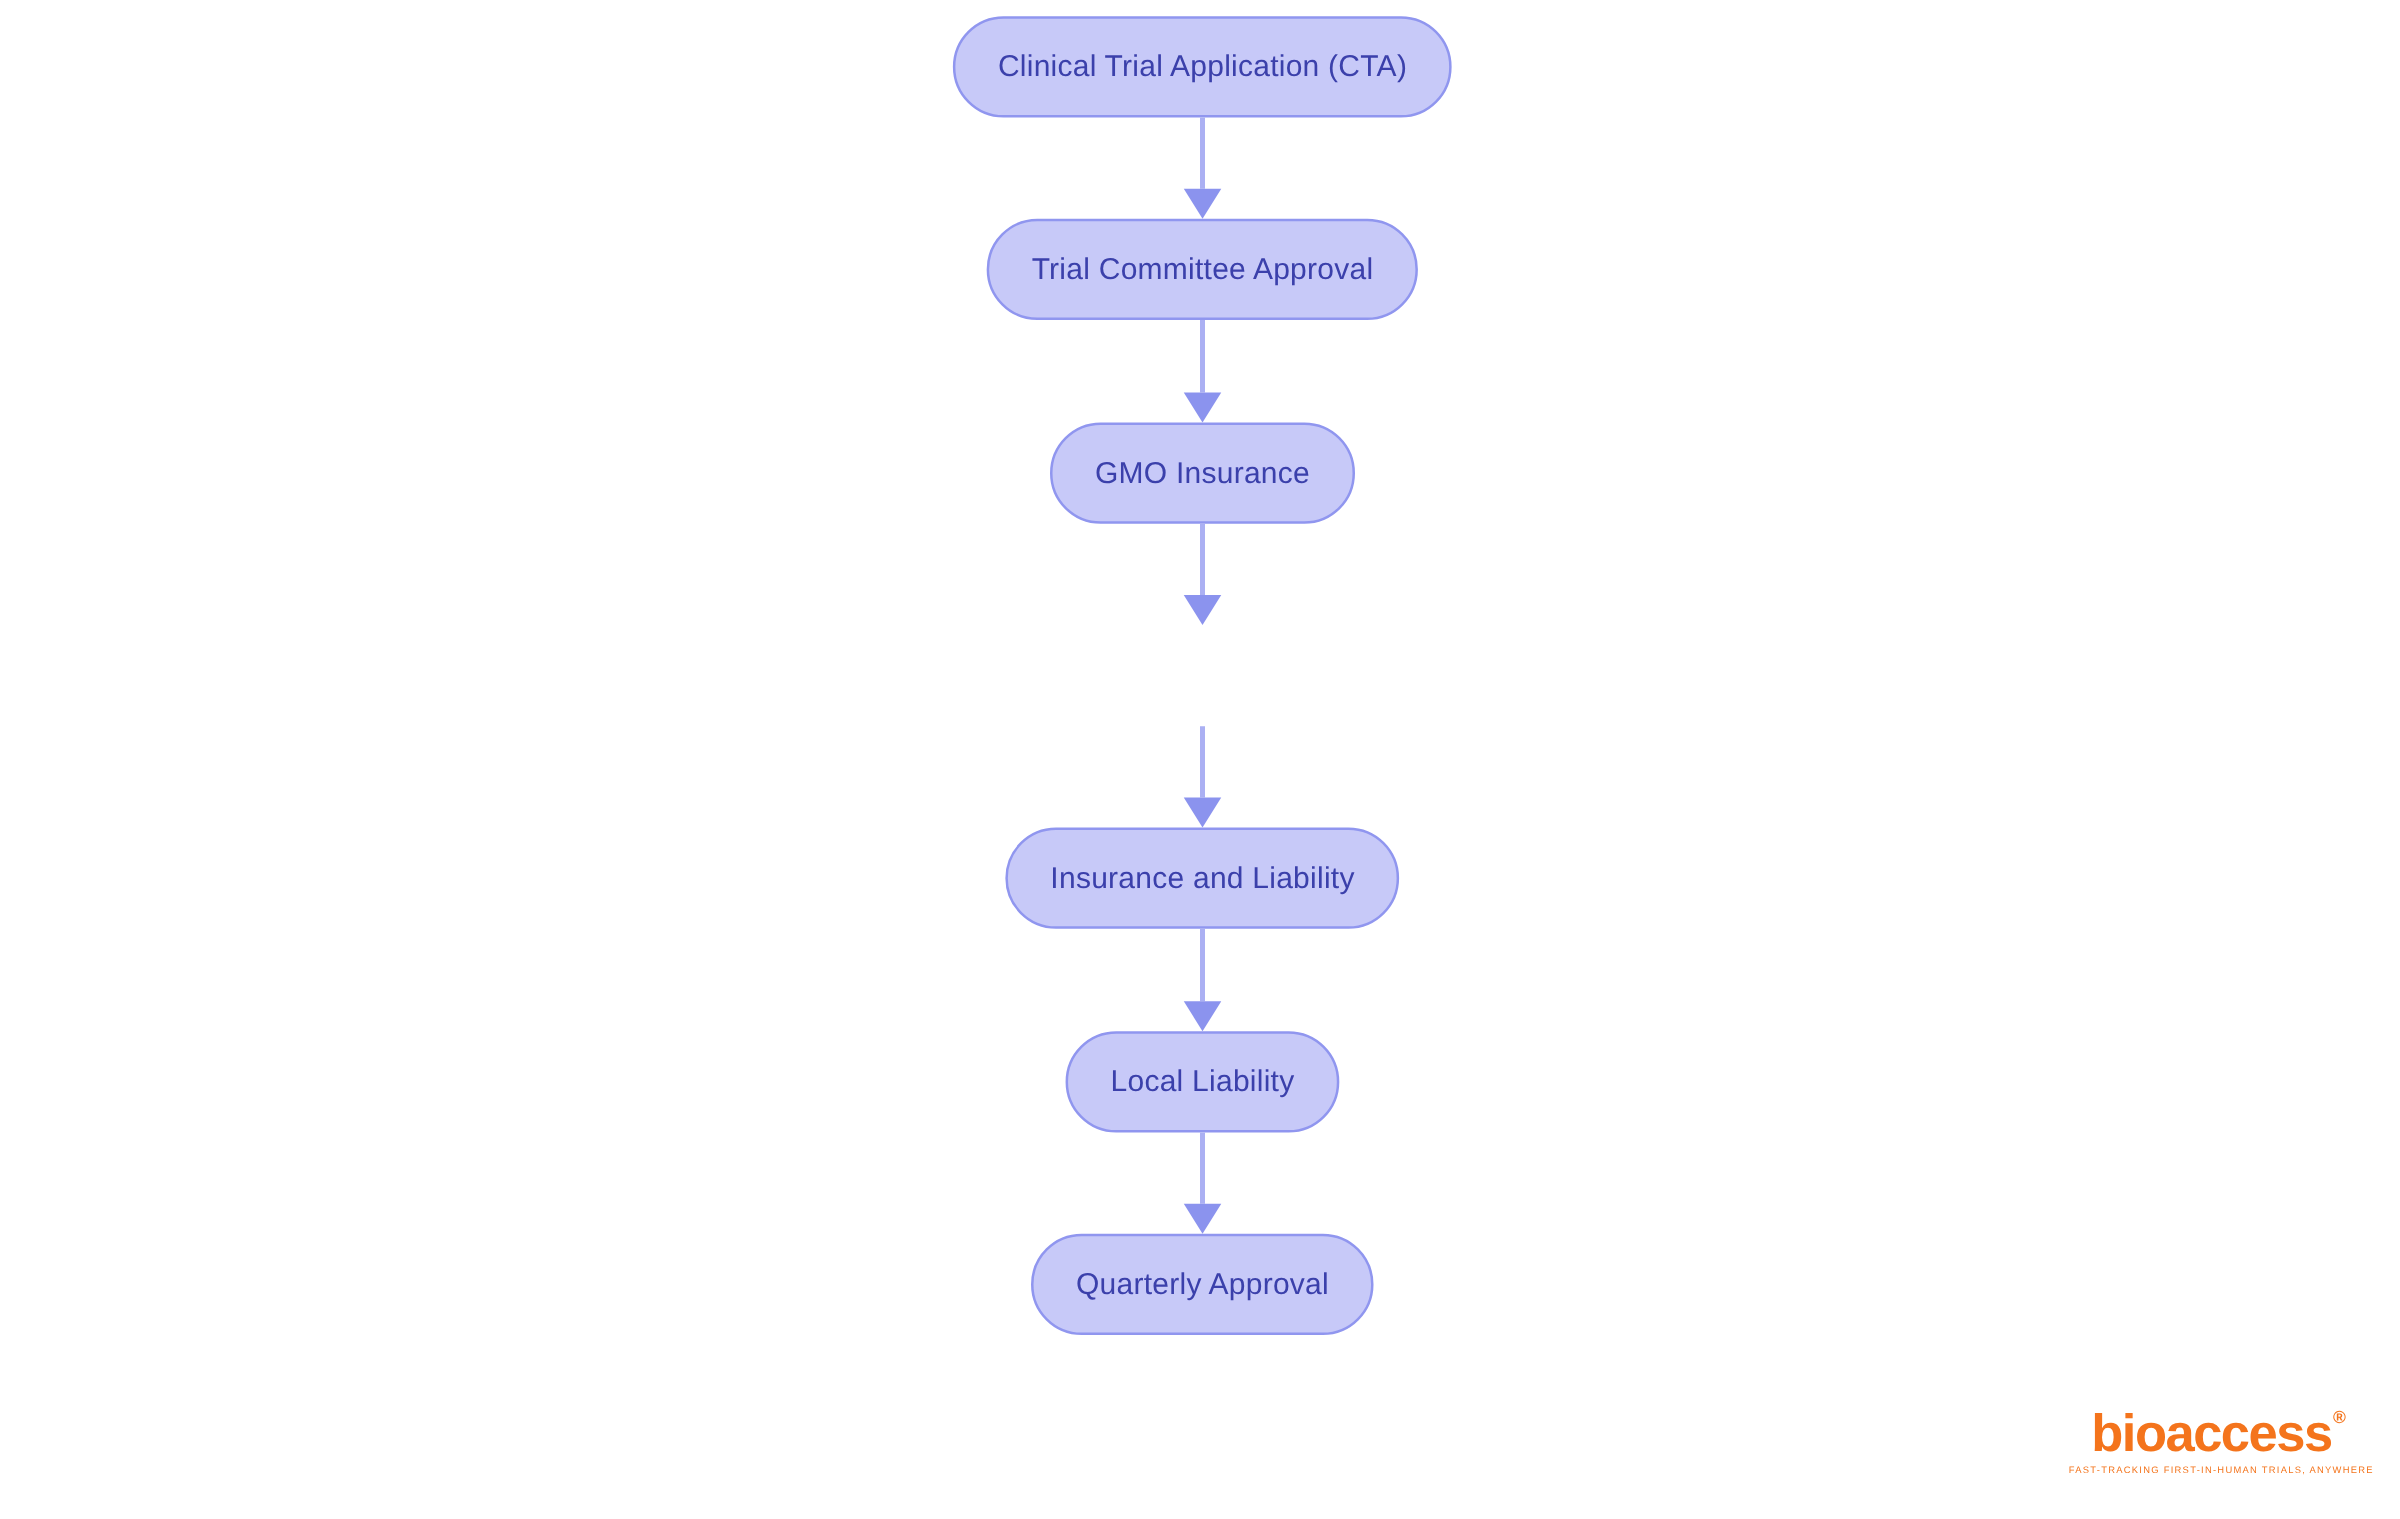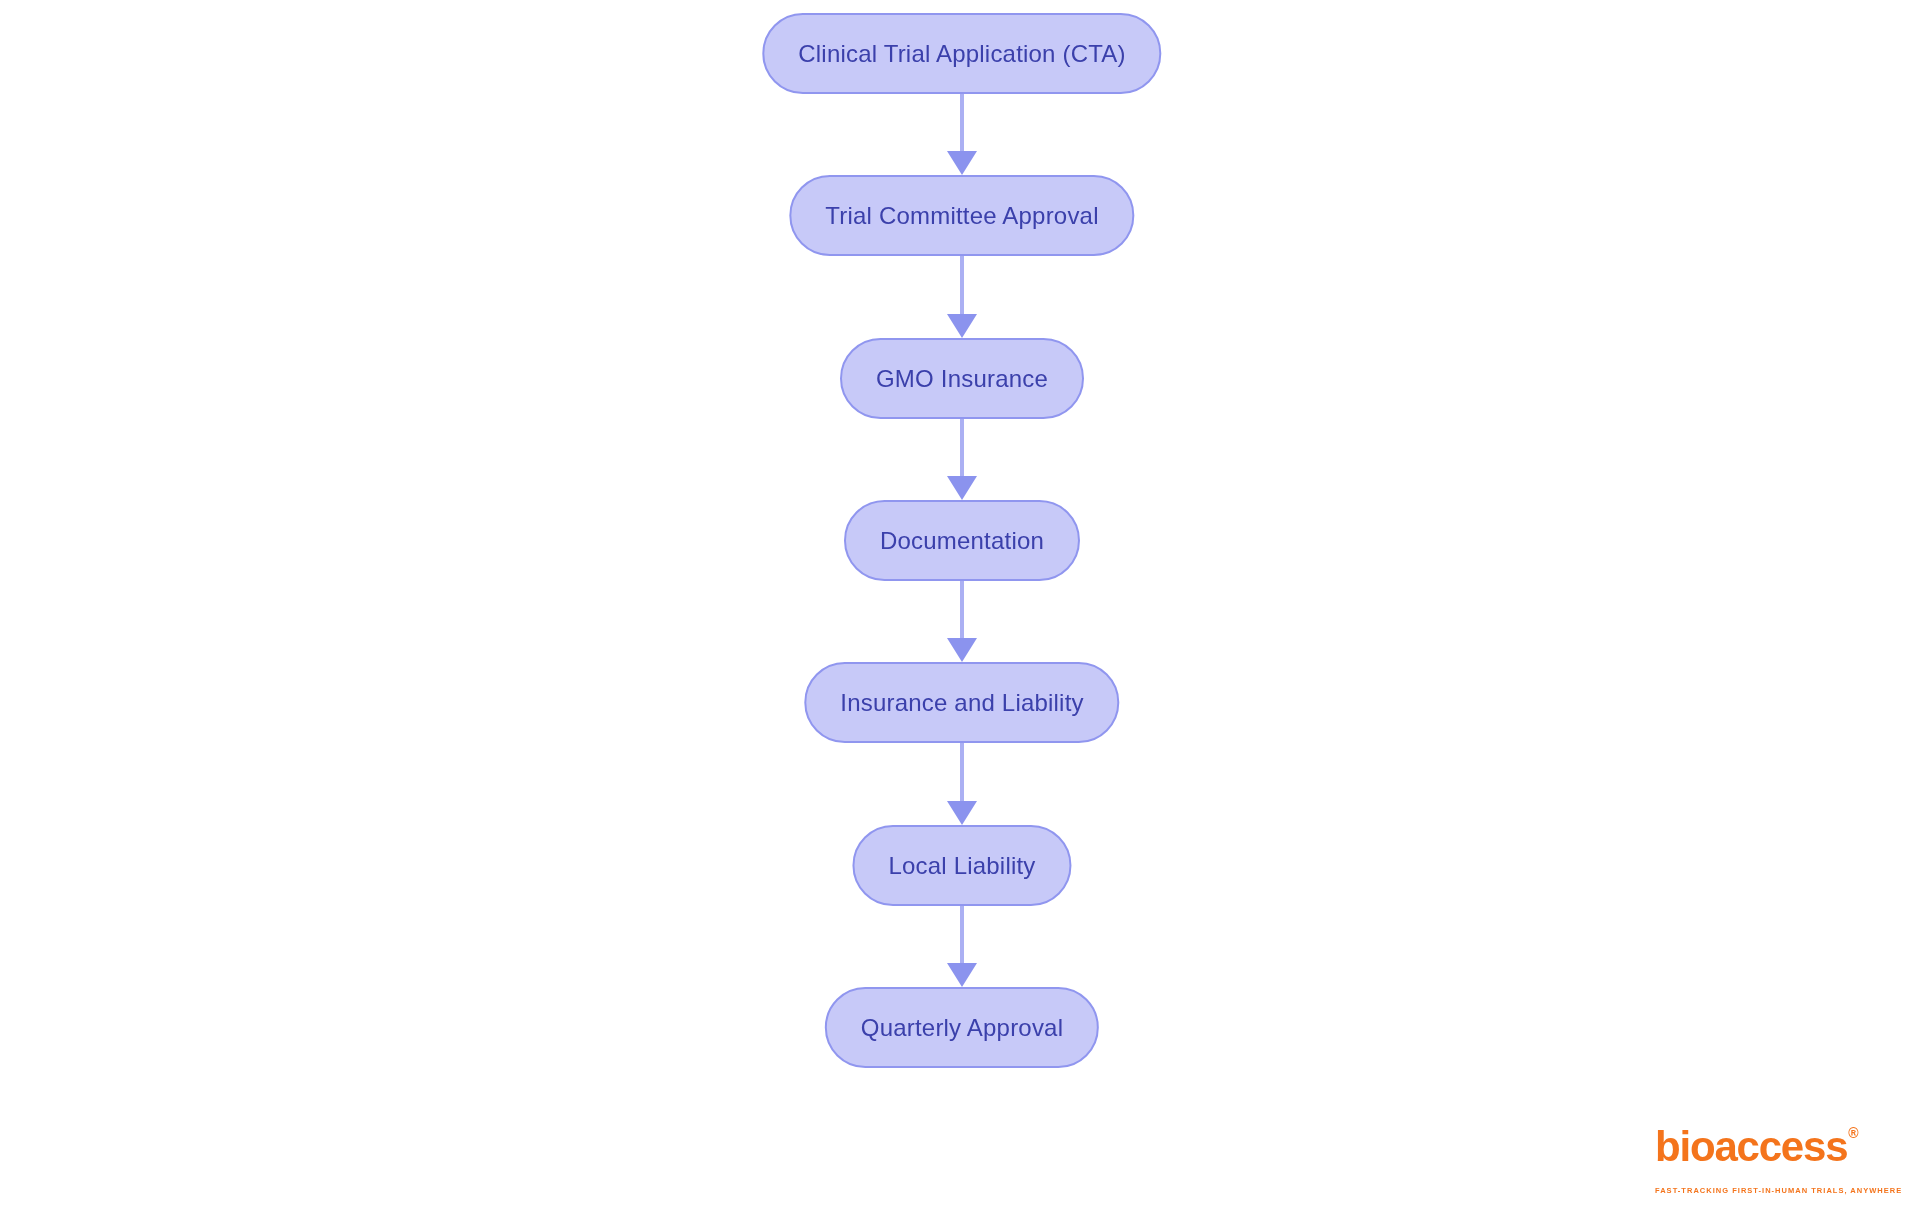--- a/index.html
+++ b/index.html
@@ -72,39 +72,39 @@
   .a6{top:906px;height:81px}
 
   
   .logo{
     position:absolute;
     left:1655px;
     top:1130px;
     color:var(--brand-orange);
     line-height:1;
   }
-  .logo-row{display:flex;align-items:flex-start;}
+  .logo-row{display:flex;align-items:flex-start;margin-left:18px;}
   .logo-wordmark{
     font-size:42px;
     font-weight:800;
     letter-spacing:-1.2px;
     line-height:0.82;
   }
   .logo-reg{
     font-size:14px;
     font-weight:700;
     margin-left:1px;
     line-height:1;
     position:relative;
     top:-4px;
   }
   .logo-tagline{
-    margin-top:23px;
+    margin-top:8px;
     font-size:7.5px;
-    font-weight:700;
+    font-weight:400;
     letter-spacing:1.02px;
     white-space:nowrap;
   }
 </style>
 </head>
 <body>
 
 <div class="canvas">
 
   <div class="node n1">Clinical Trial Application (CTA)</div>
@@ -121,21 +121,20 @@
     <div class="arrow-head"></div>
   </div>
 
   <div class="node n3">GMO Insurance</div>
 
   <div class="arrow a3">
     <div class="arrow-line"></div>
     <div class="arrow-head"></div>
   </div>
 
-  <div class="node n4">Documentation</div>
 
   <div class="arrow a4">
     <div class="arrow-line"></div>
     <div class="arrow-head"></div>
   </div>
 
   <div class="node n5">Insurance and Liability</div>
 
   <div class="arrow a5">
     <div class="arrow-line"></div>

